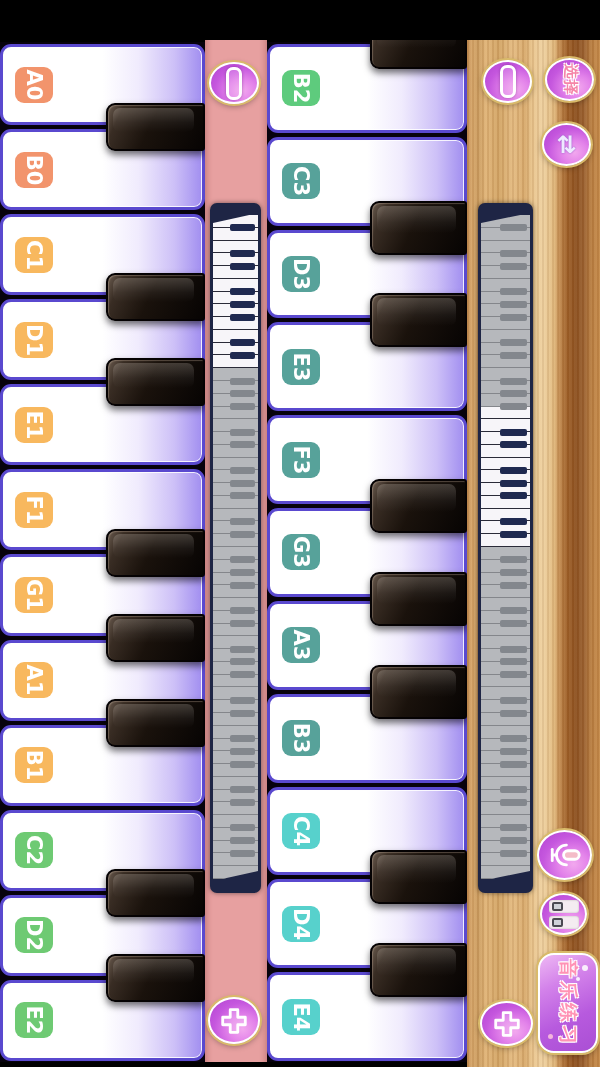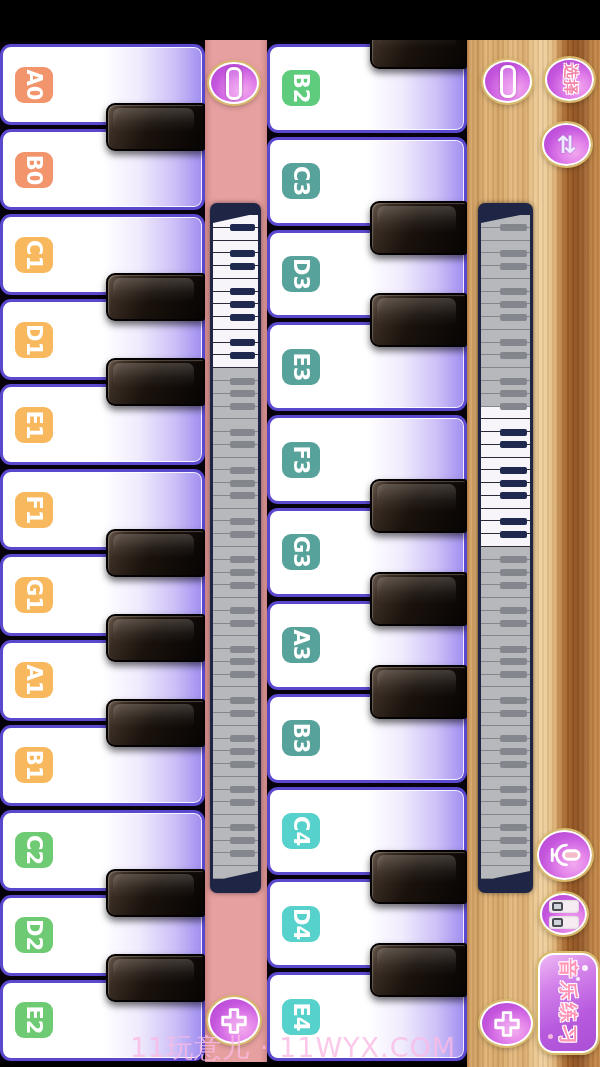--- a/index.html
+++ b/index.html
@@ -462,14 +462,13 @@
     <div class="oval-btn" id="right-add">
       <svg width="32" height="32" viewBox="0 0 34 34">
         <path d="M13 5 h8 v8 h8 v8 h-8 v8 h-8 v-8 h-8 v-8 h8 z" fill="rgba(255,255,255,0.18)" stroke="#fff" stroke-width="3" stroke-linejoin="round"></path>
       </svg>
     </div>
   </div>
 
   <div class="top-bar"></div>
   <div class="bottom-bar"></div>
 
-  <div class="watermark">11玩意儿 · 11WYX.COM</div>
 </div>
 
 </body></html>

